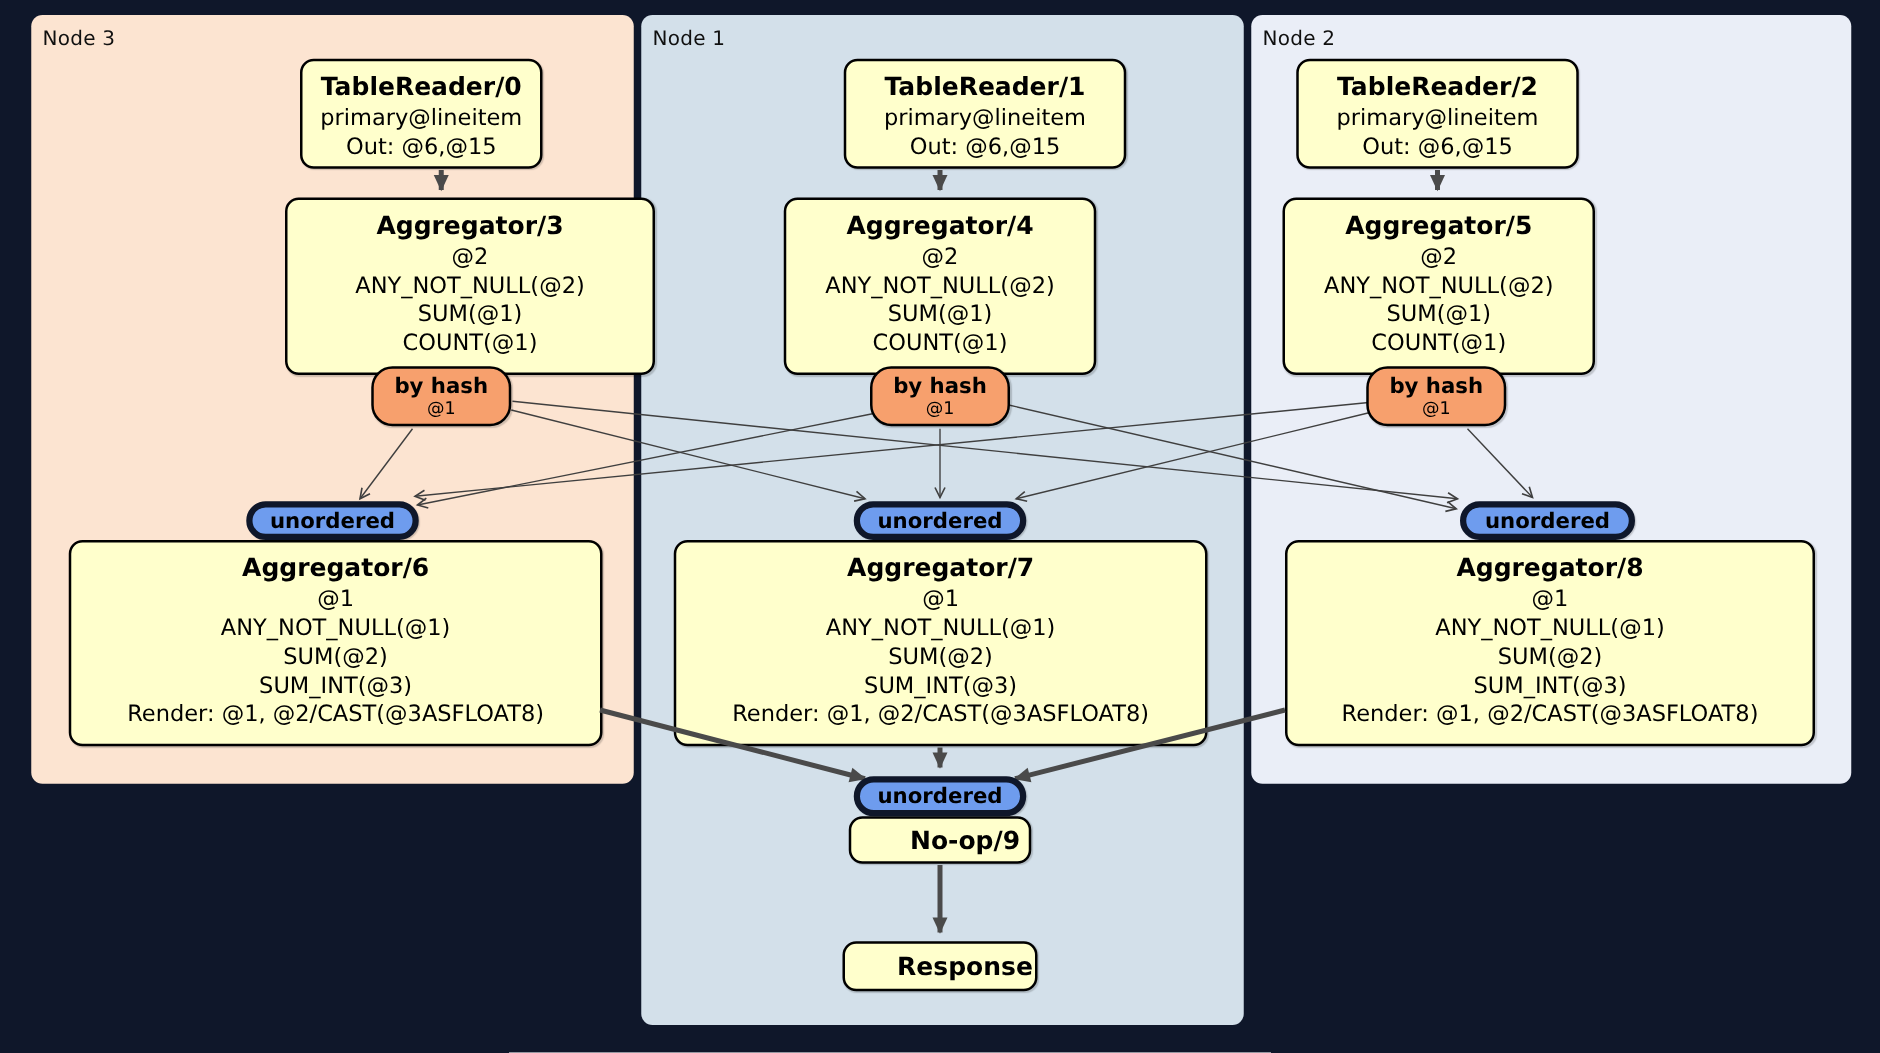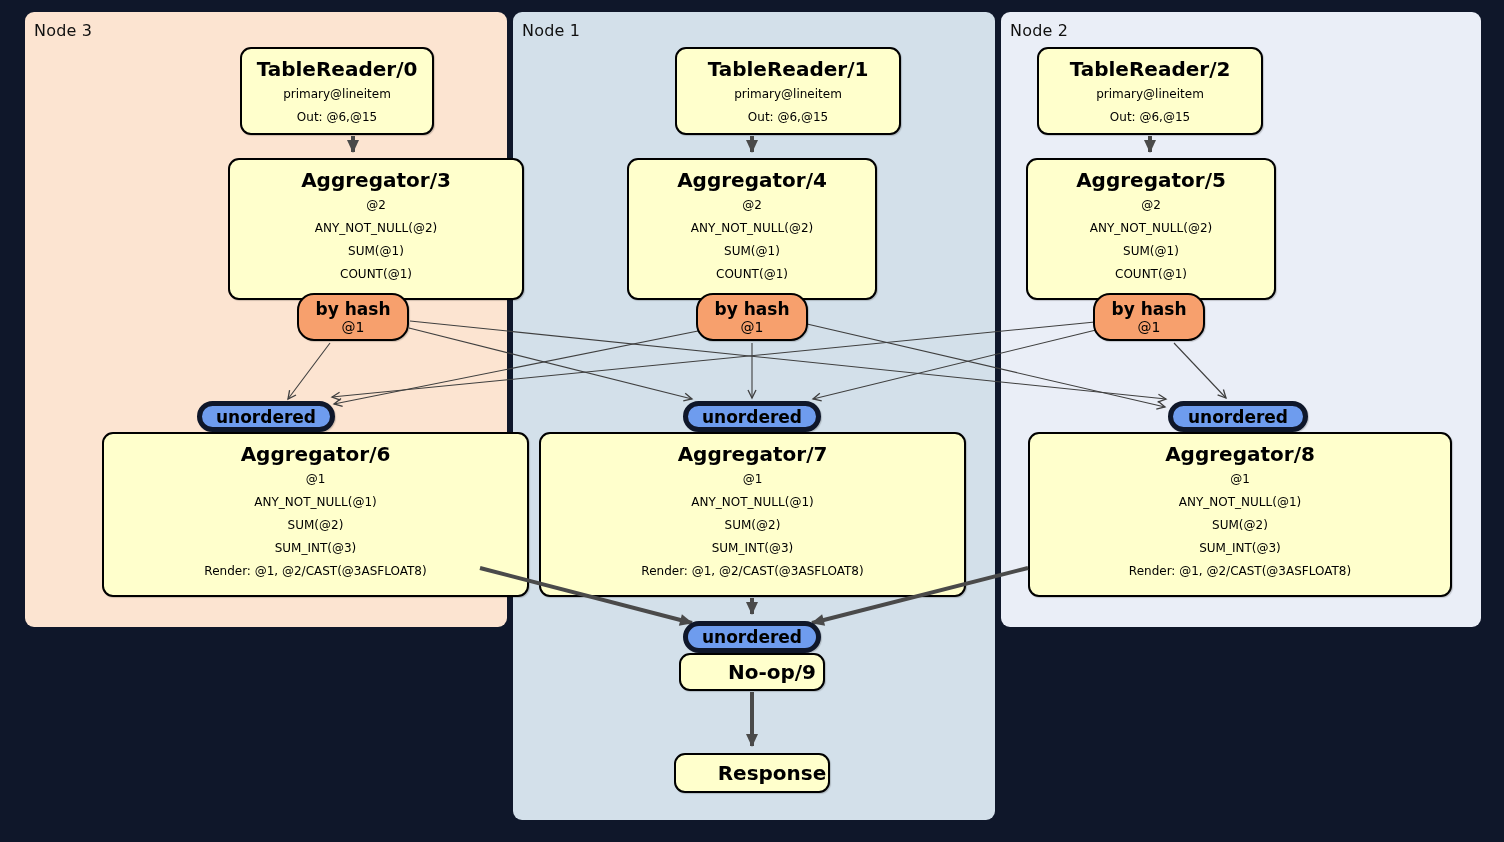--- a/index.html
+++ b/index.html
@@ -14,21 +14,21 @@
     font-size:16px; color:#101010; letter-spacing:0.2px;
   }
   .edges { position:absolute; left:0; top:0; z-index:3; pointer-events:none; }
   .box {
     position:absolute; z-index:2; box-sizing:border-box;
     background:#ffffcc; border:2px solid #000; border-radius:11px;
     text-align:center; padding-top:7px;
     box-shadow:1px 1px 1px rgba(0,0,0,0.18);
   }
   .box-title { font-size:20px; font-weight:bold; line-height:27px; white-space:nowrap; }
-  .box-line  { font-size:12px; line-height:23px; white-space:nowrap; }
+  .box-line  { font-size:18px; line-height:23px; white-space:nowrap; }
   .center-box {
     display:flex; align-items:center; justify-content:center; padding-top:0;padding-left:40px;
   }
   .router {
     position:absolute; z-index:4; box-sizing:border-box;
     background:#f7a06d; border:2px solid #000; border-radius:17px;
     display:flex; flex-direction:column; align-items:center; justify-content:center;
     box-shadow:1px 1px 1px rgba(0,0,0,0.18);
   }
   .router-label { font-size:17px; font-weight:bold; line-height:20px; }
@@ -143,21 +143,21 @@
   <div class="sync" style="left:197px; top:401px; width:138px; height:31px;">
     <span>unordered</span>
   </div>
   <div class="sync" style="left:683px; top:401px; width:138px; height:31px;">
     <span>unordered</span>
   </div>
   <div class="sync" style="left:1168px; top:401px; width:140px; height:31px;">
     <span>unordered</span>
   </div>
 
-  <div class="box" style="left:55px; top:432px; width:427px; height:165px;margin-left:47px;">
+  <div class="box" style="left:55px; top:432px; width:427px; height:165px;">
     <div class="box-title">Aggregator/6</div>
     <div class="box-line">@1</div>
     <div class="box-line">ANY_NOT_NULL(@1)</div>
     <div class="box-line">SUM(@2)</div>
     <div class="box-line">SUM_INT(@3)</div>
     <div class="box-line">Render: @1, @2/CAST(@3ASFLOAT8)</div>
   </div>
   <div class="box" style="left:539px; top:432px; width:427px; height:165px;">
     <div class="box-title">Aggregator/7</div>
     <div class="box-line">@1</div>

